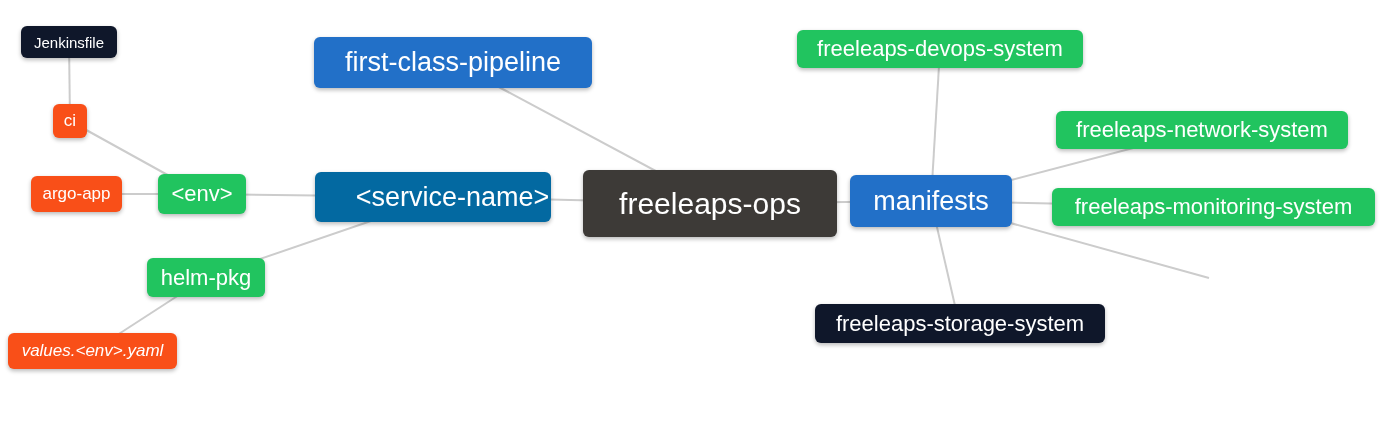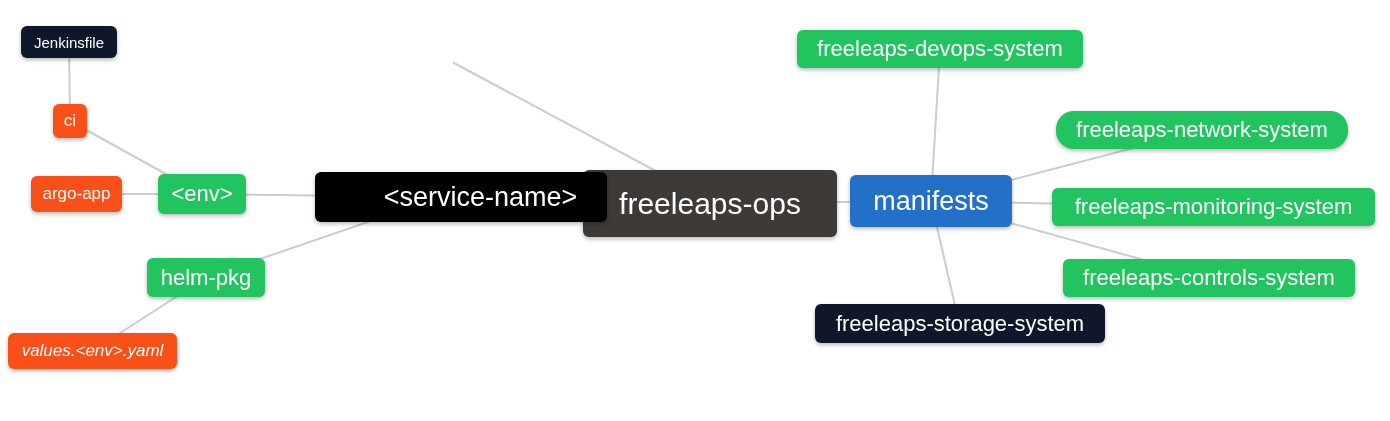--- a/index.html
+++ b/index.html
@@ -58,43 +58,43 @@
       <line x1="931" y1="201" x2="940" y2="49" stroke="#CCCCCC" stroke-width="2"></line>
       <line x1="931" y1="201" x2="1202" y2="130" stroke="#CCCCCC" stroke-width="2"></line>
       <line x1="931" y1="201" x2="1213.5" y2="207" stroke="#CCCCCC" stroke-width="2"></line>
       <line x1="931" y1="201" x2="1209" y2="278" stroke="#CCCCCC" stroke-width="2"></line>
       <line x1="931" y1="201" x2="960" y2="327.5" stroke="#CCCCCC" stroke-width="2"></line>
     </svg>
 
 <div class="node root" style="left: 583px; top: 170px; width: 254px; height: 67px; background: rgb(61, 58, 55);">
       <span>freeleaps-ops</span>
     </div>
-    <div class="node l1" style="left: 315px; top: 172px; width: 292px; height: 50px; background: #000000; padding-left: 39px;">
+    <div class="node l1" style="left: 314px; top: 37px; width: 278px; height: 51px; background: rgb(34, 112, 200);">
+      <span>first-class-pipeline</span>
+    </div>
+    <div class="node l1" style="left: 315px; top: 172px; width: 236px; height: 50px; background: #0369a1; padding-left: 39px;">
       <span>&lt;service-name&gt;</span>
     </div>
     <div class="node l1" style="left: 850px; top: 175px; width: 162px; height: 52px; background: rgb(34, 112, 200);">
       <span>manifests</span>
     </div>
     <div class="node l2" style="left: 158px; top: 174px; width: 88px; height: 40px; background: rgb(33, 196, 95);">
       <span>&lt;env&gt;</span>
     </div>
     <div class="node l2" style="left: 147px; top: 258px; width: 118px; height: 39px; background: rgb(33, 196, 95);">
       <span>helm-pkg</span>
     </div>
     <div class="node l2" style="left: 797px; top: 30px; width: 286px; height: 38px; background: rgb(33, 196, 95); justify-content: center;">
       <span>freeleaps-devops-system</span>
     </div>
-    <div class="node l2" style="left: 1056px; top: 111px; width: 292px; height: 38px; background: rgb(33, 196, 95); border-radius: 18px;">
+    <div class="node l2" style="left: 1056px; top: 111px; width: 292px; height: 38px; background: rgb(33, 196, 95);">
       <span>freeleaps-network-system</span>
     </div>
     <div class="node l2" style="left: 1052px; top: 188px; width: 323px; height: 38px; background: rgb(33, 196, 95);">
       <span>freeleaps-monitoring-system</span>
-    </div>
-    <div class="node l2" style="left: 1063px; top: 259px; width: 292px; height: 38px; background: rgb(33, 196, 95);">
-      <span>freeleaps-controls-system</span>
     </div>
     <div class="node l2" style="left: 815px; top: 304px; width: 290px; height: 39px; background: #0f172a;">
       <span>freeleaps-storage-system</span>
     </div>
     <div class="node l3" style="left: 53px; top: 104px; width: 34px; height: 34px; background: rgb(249, 79, 24);">
       <span>ci</span>
     </div>
     <div class="node l3" style="left: 31px; top: 176px; width: 91px; height: 36px; background: rgb(249, 79, 24);">
       <span>argo-app</span>
     </div>

